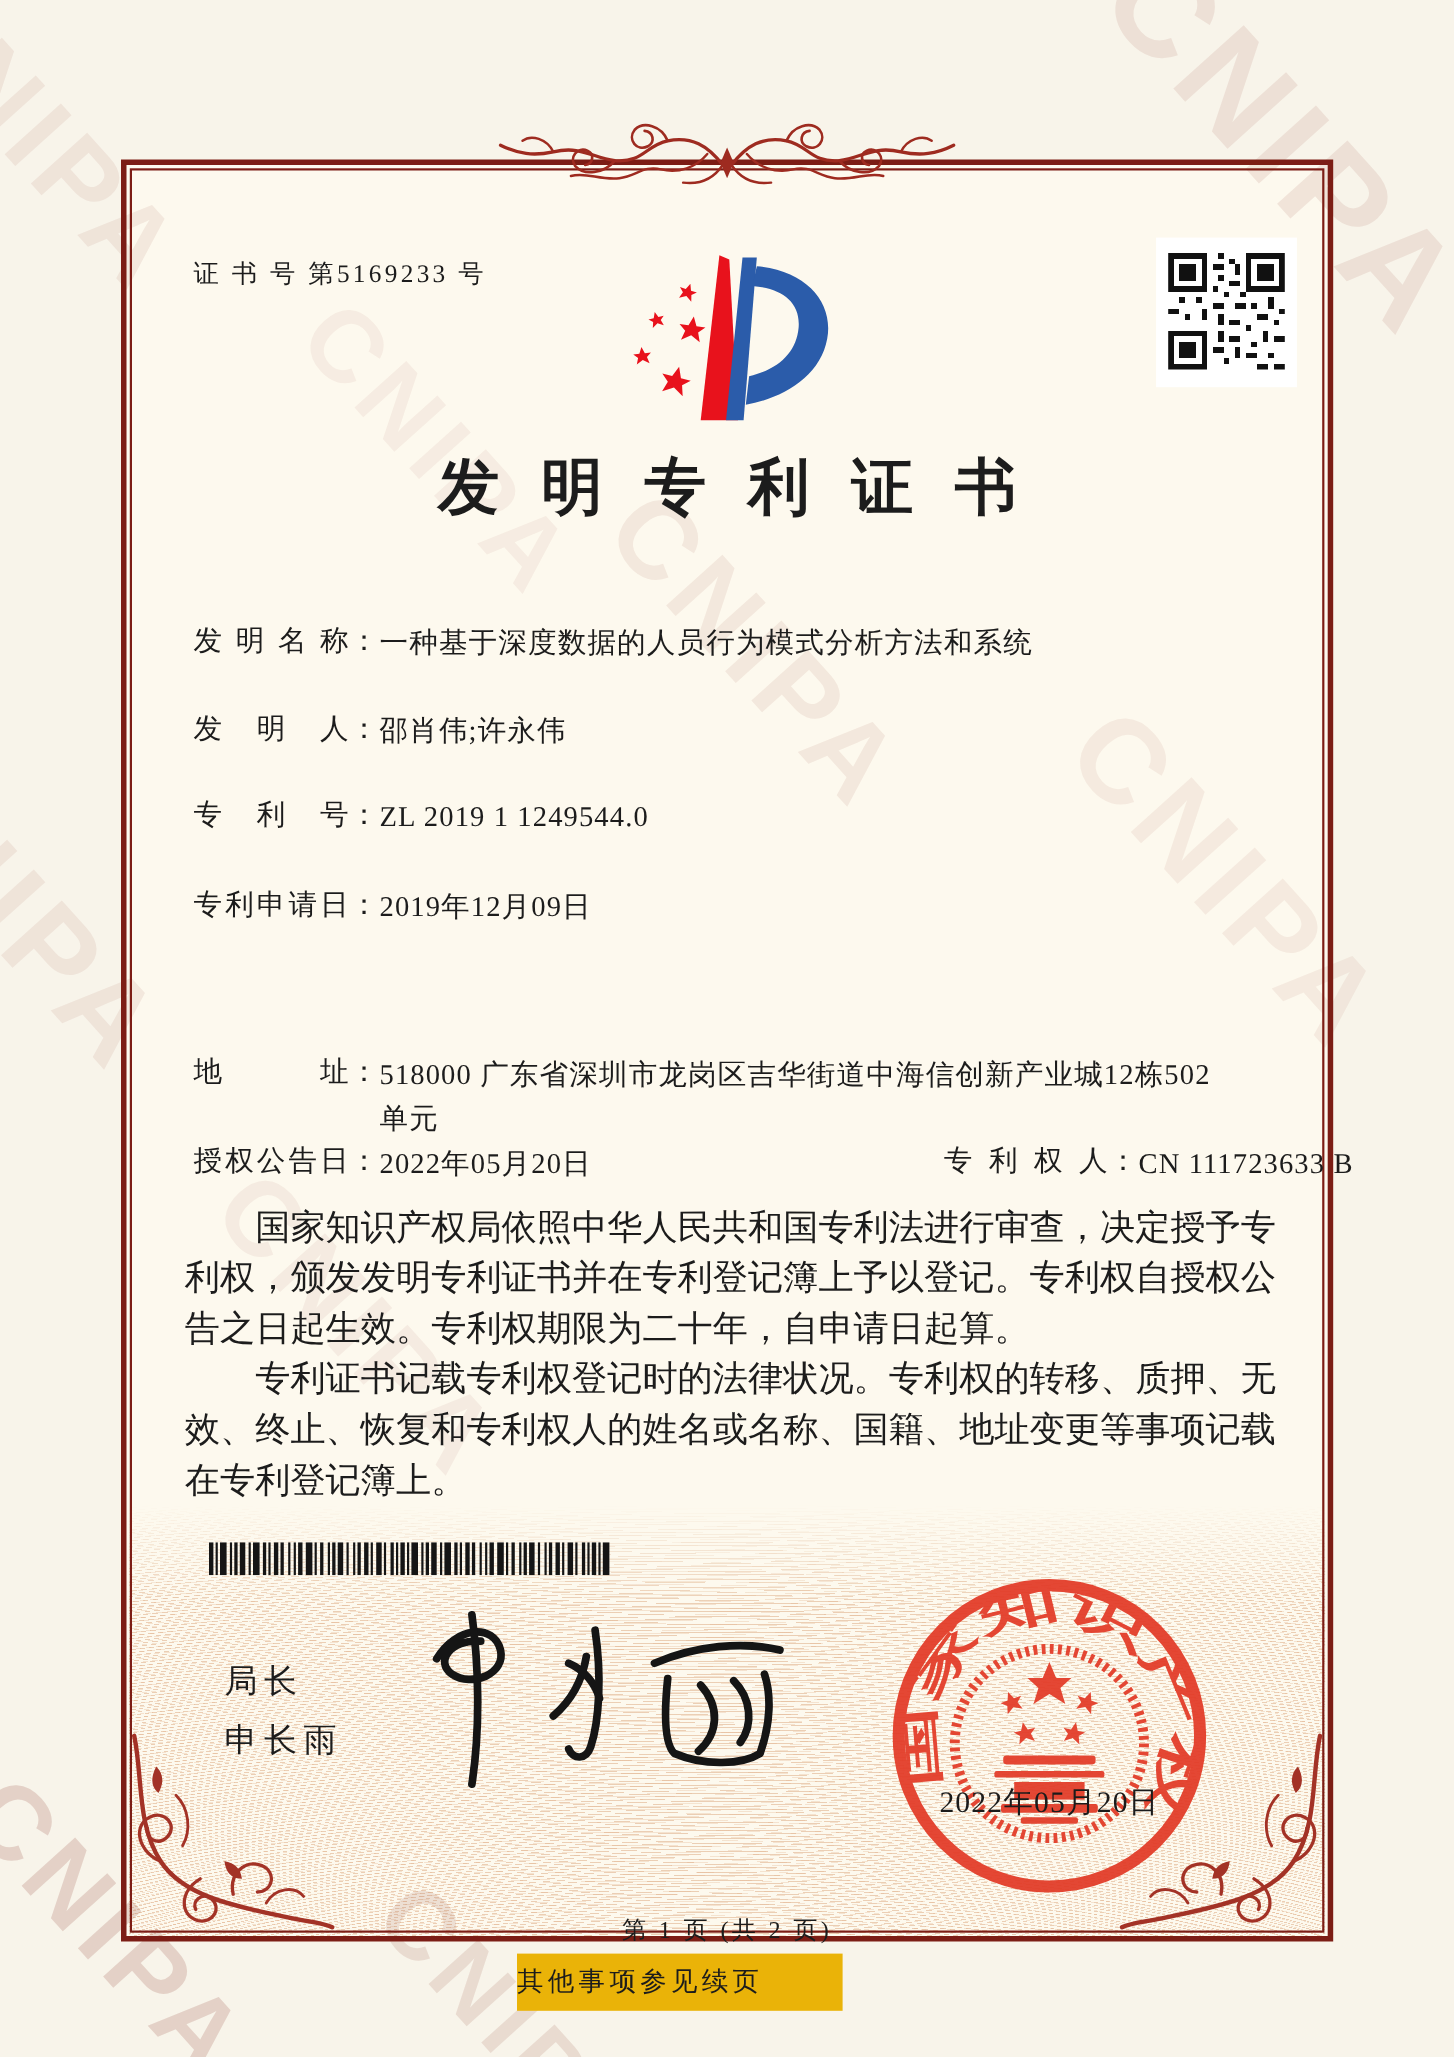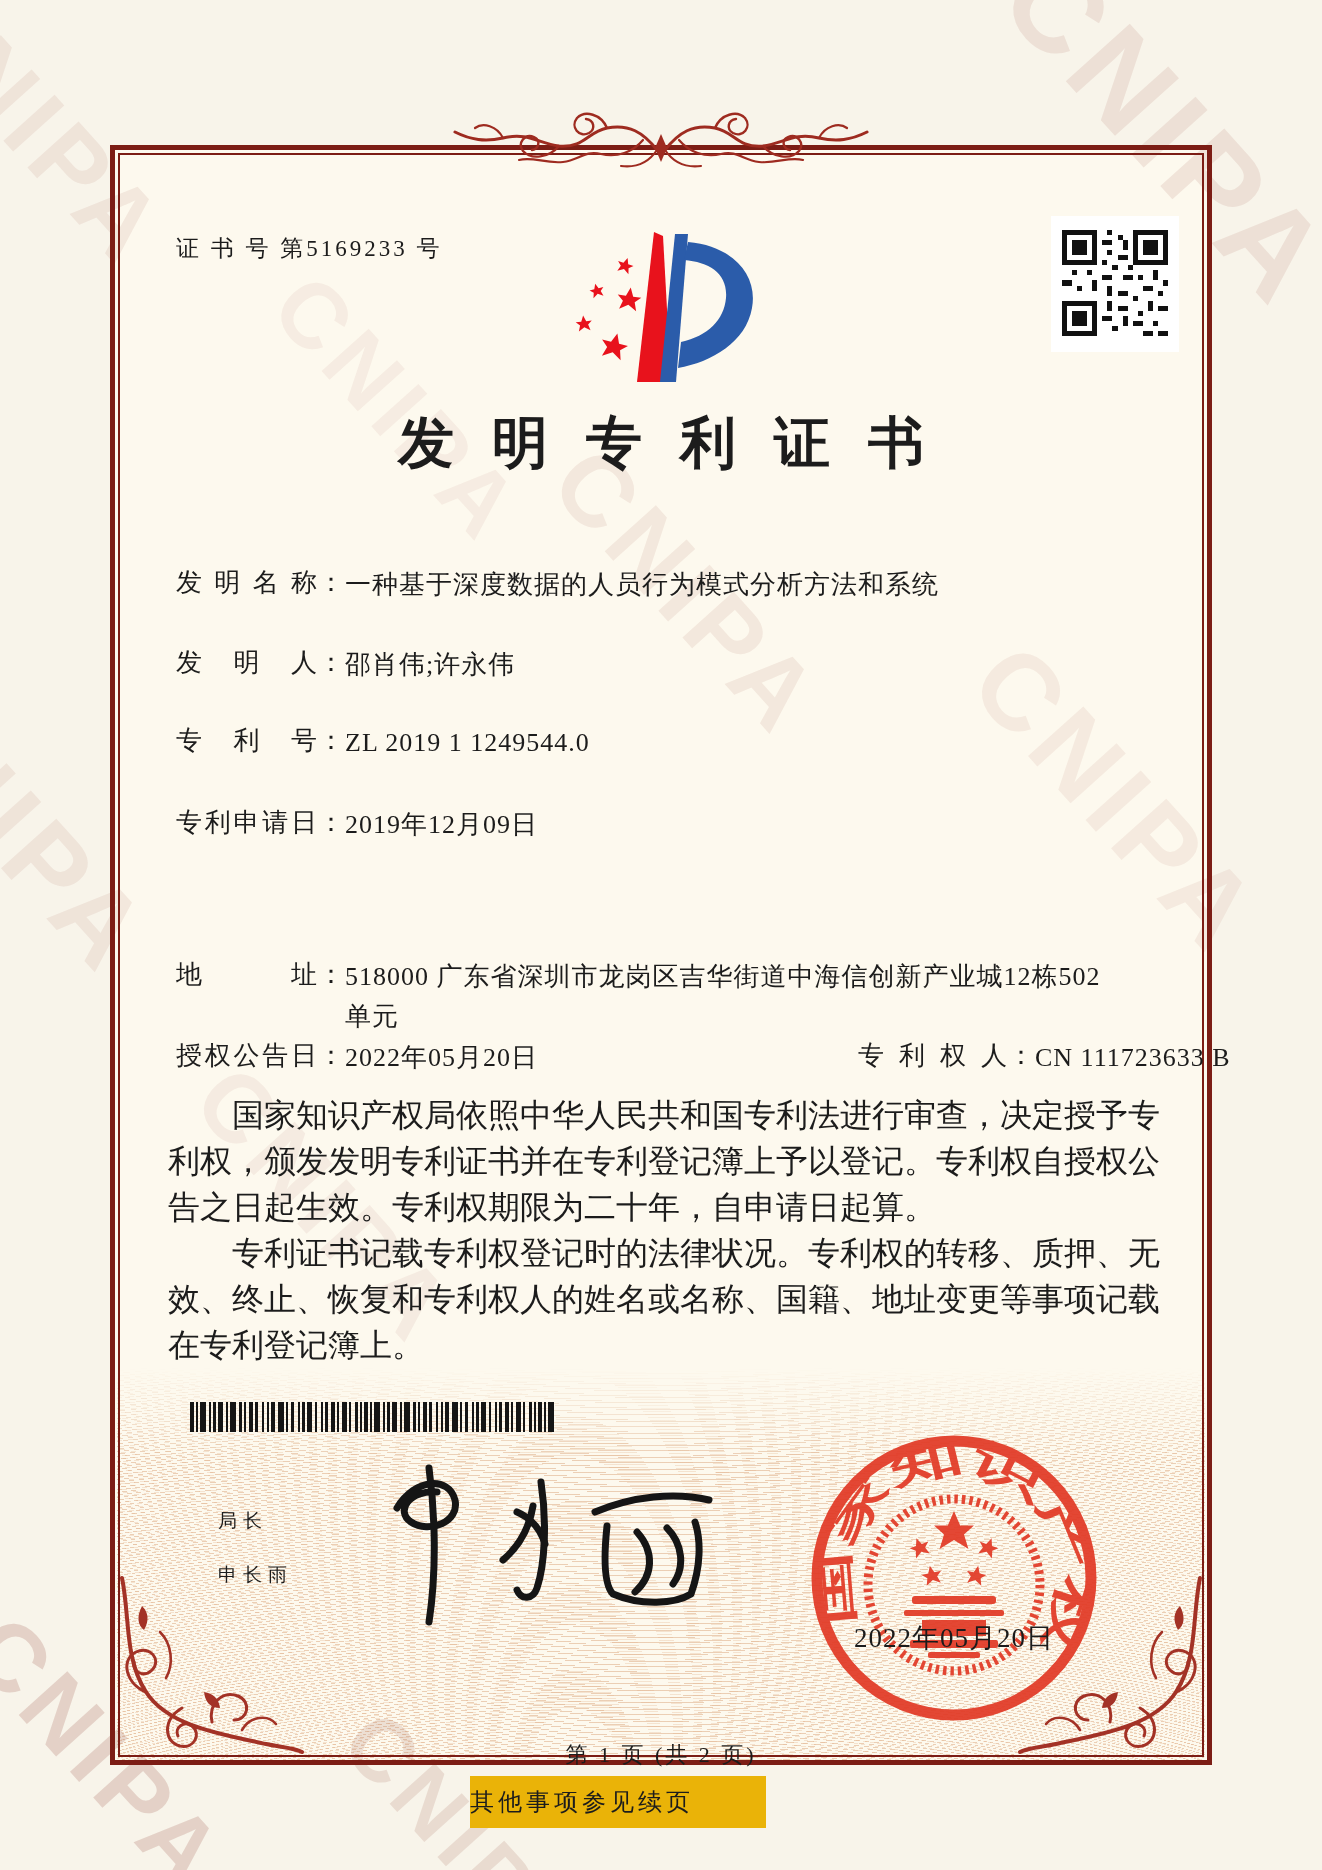--- a/index.html
+++ b/index.html
@@ -31,22 +31,22 @@
   .frow{position:absolute;left:176px;font-size:26px;letter-spacing:1px;}
   .flabel{display:inline-block;width:142px;text-align:justify;text-align-last:justify;vertical-align:top;}
   .fcolon{vertical-align:top;}
   .fvalue{display:inline-block;vertical-align:top;max-width:780px;line-height:40px;}
   .grant2{position:absolute;left:682px;top:0;white-space:nowrap;}
   .grant2 .flabel{width:150px;}
   .paras{position:absolute;left:168px;top:1092px;width:992px;font-size:32px;line-height:46px;
          text-align:justify;}
   .paras p{margin:0;text-indent:2em;}
   .barcode{position:absolute;left:190px;top:1402px;}
-  .signer{position:absolute;left:218px;font-family:"Liberation Sans","DejaVu Sans",sans-serif;
-          font-size:19px;letter-spacing:6px;font-weight:500;}
+  .signer{position:absolute;left:204px;font-family:"Liberation Sans","DejaVu Sans",sans-serif;
+          font-size:30px;letter-spacing:6px;font-weight:500;}
   .sig{position:absolute;left:345px;top:1460px;}
   .seal{position:absolute;left:806px;top:1430px;width:296px;height:296px;}
   .seal-date{position:absolute;left:800px;top:1620px;width:308px;text-align:center;font-size:27px;
              letter-spacing:1px;color:#1b1b1b;z-index:5;}
   .page-num{position:absolute;left:110px;right:110px;top:1708px;text-align:center;font-size:22px;letter-spacing:3px;margin-top:32px;}
   .note-box{position:absolute;left:470px;top:1776px;width:296px;height:52px;background:#eab308;z-index:4;
             text-align:left;line-height:52px;font-size:24px;letter-spacing:4px;}
   .ornament{position:absolute;left:421px;top:88px;z-index:5;}
   .corner{position:absolute;z-index:5;}
 </style>

